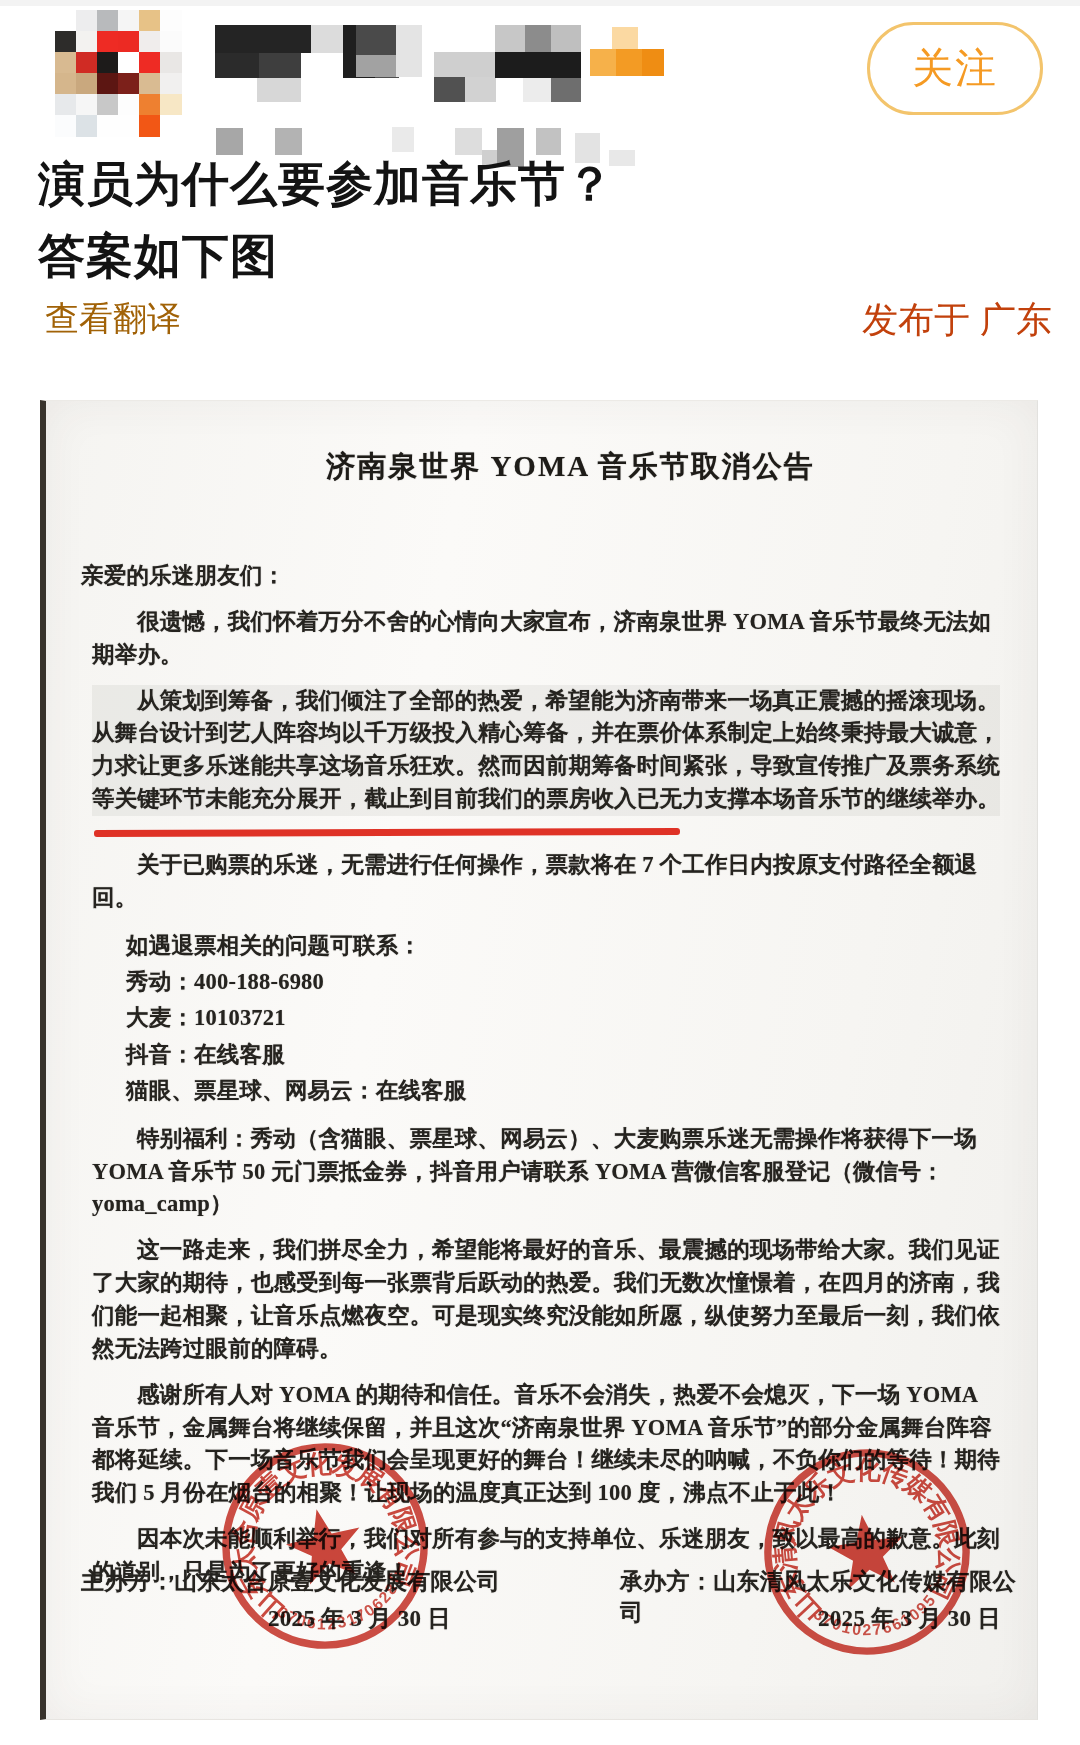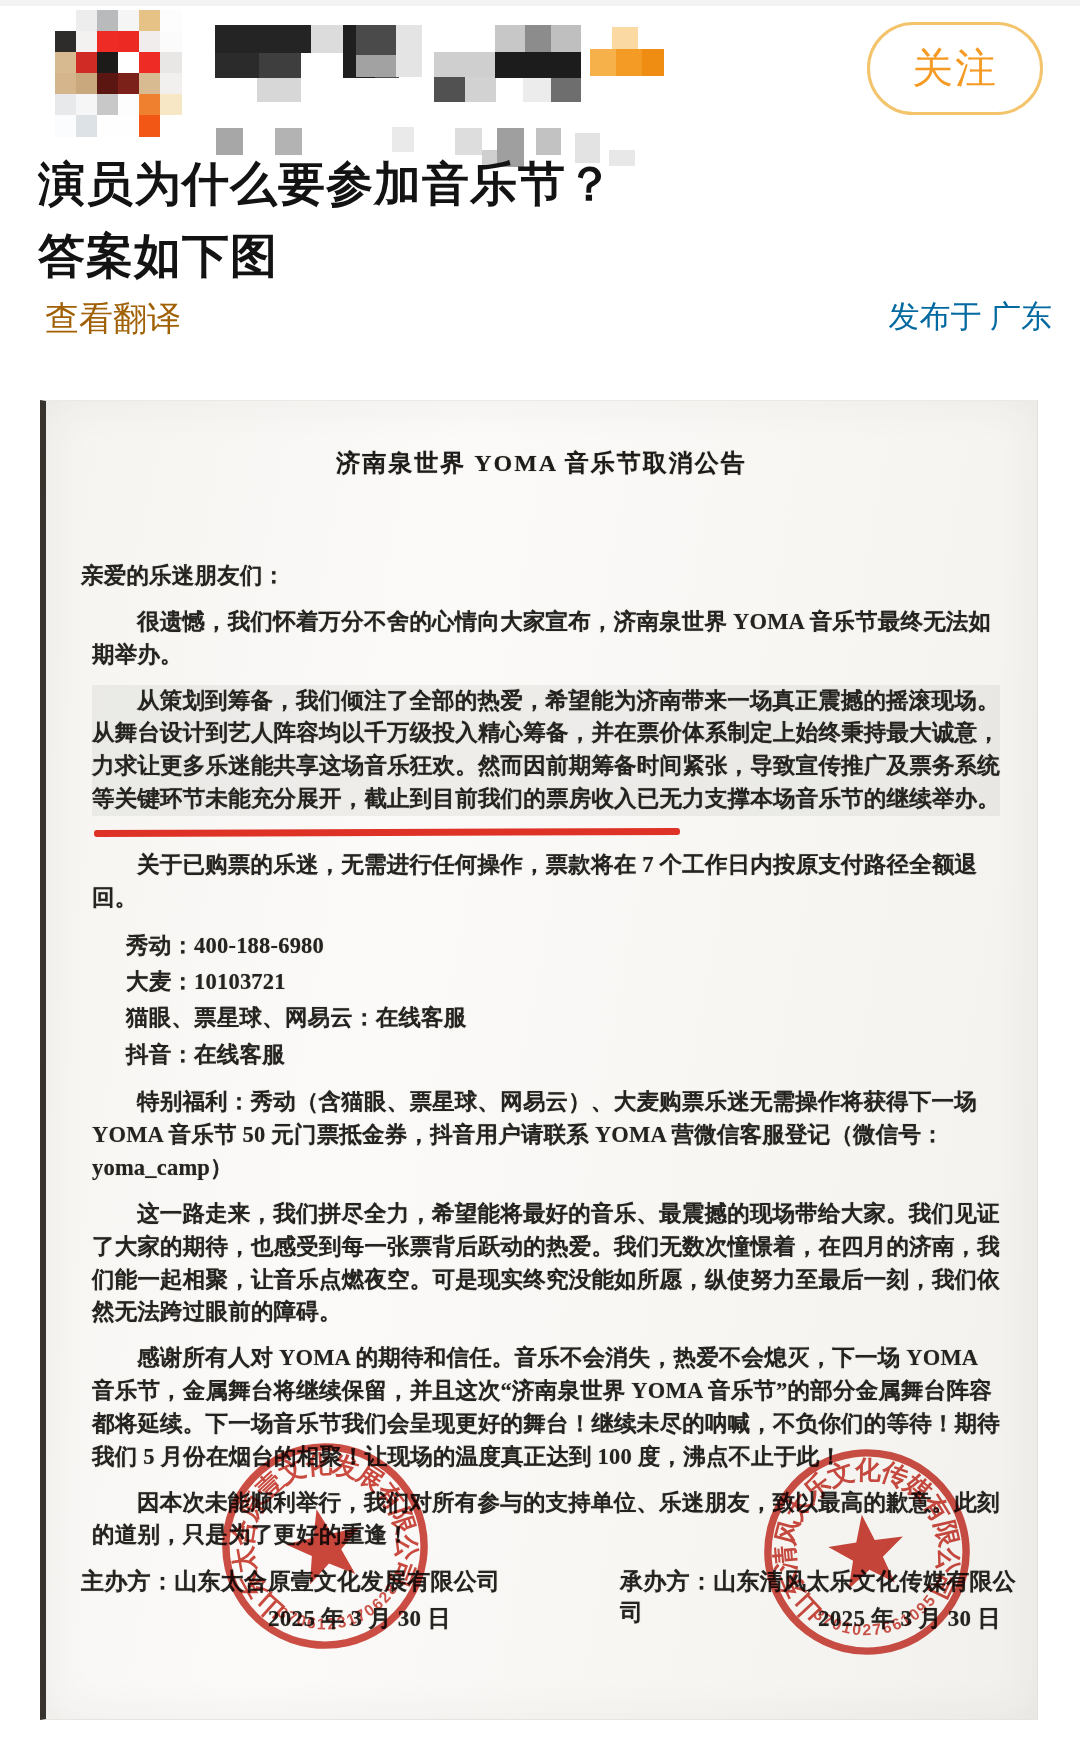--- a/index.html
+++ b/index.html
@@ -15,32 +15,32 @@
   .follow-btn{position:absolute;left:867px;top:22px;width:176px;height:93px;
     box-sizing:border-box;border:3px solid #f3c46c;border-radius:48px;background:#ffffff;
     color:#f59a23;font-size:41px;font-weight:500;display:flex;align-items:center;justify-content:center;
     letter-spacing:2px;cursor:pointer;}
 
   
   .post-title{position:absolute;left:38px;top:148px;width:940px;color:#131313;
     font-size:47px;font-weight:600;line-height:72px;letter-spacing:1px;}
   .meta-row{position:absolute;left:45px;top:296px;width:1007px;display:flex;justify-content:space-between;}
   .meta-link{color:#a16207;font-size:34px;cursor:pointer;}
-  .meta-loc{color:#0369a1;font-size:31px;}
+  .meta-loc{color:#c2410c;font-size:36px;}
 
   
   .document{position:absolute;left:40px;top:400px;width:998px;height:1320px;box-sizing:border-box;
     background:linear-gradient(100deg,#f5f4f1 0%,#fbfaf8 35%,#f6f5f2 75%,#f1f0ed 100%);
     border-left:6px solid #38332c;border-right:1px solid #e2e1de;border-top:1px solid #eceae6;border-bottom:1px solid #e7e5e1;
     box-shadow:inset 0 0 46px rgba(60,55,45,0.06);cursor:pointer;}
   .doc-inner{position:absolute;left:0;top:0;width:100%;height:100%;
     font-family:"Liberation Serif","DejaVu Serif",serif;color:#25231f;}
   .doc-title{position:absolute;left:0;top:46px;width:100%;text-align:center;
-    font-size:24px;font-weight:bold;letter-spacing:2px;color:#1e1c18;
-    text-shadow:0 0 1px rgba(50,48,44,0.55);}
+    font-size:29px;font-weight:bold;letter-spacing:2px;color:#1e1c18;
+    text-shadow:0 0 1px rgba(50,48,44,0.55);padding-left:29px;}
   .doc-body{position:absolute;left:35px;top:146px;width:930px;
     font-size:22.5px;font-weight:bold;line-height:1.46;letter-spacing:0.2px;
     text-shadow:0 0 1px rgba(55,52,48,0.5);}
   .doc-salutation{margin:13px 0 12px 0;}
   .doc-p{margin:13px 11px;text-indent:2em;}
   .doc-p.scan-shade{background:rgba(130,126,118,0.10);}
   .doc-contact p{margin:0;text-indent:2em;line-height:1.62;}
   .red-underline{width:63%;height:7px;margin:7px 0 11px 13px;background:#df3226;
     border-radius:3px;transform:rotate(-0.2deg);}
 
@@ -152,24 +152,25 @@
   <div class="document">
     <div class="doc-inner">
       <div class="doc-title">济南泉世界 YOMA 音乐节取消公告</div>
       <div class="doc-body" id="doc-body">
           <p class="doc-salutation">亲爱的乐迷朋友们：</p>
           <p class="doc-p">很遗憾，我们怀着万分不舍的心情向大家宣布，济南泉世界 YOMA 音乐节最终无法如期举办。</p>
           <p class="doc-p scan-shade">从策划到筹备，我们倾注了全部的热爱，希望能为济南带来一场真正震撼的摇滚现场。从舞台设计到艺人阵容均以千万级投入精心筹备，并在票价体系制定上始终秉持最大诚意，力求让更多乐迷能共享这场音乐狂欢。然而因前期筹备时间紧张，导致宣传推广及票务系统等关键环节未能充分展开，截止到目前我们的票房收入已无力支撑本场音乐节的继续举办。</p>
           <div class="red-underline"></div>
           <p class="doc-p">关于已购票的乐迷，无需进行任何操作，票款将在 7 个工作日内按原支付路径全额退回。</p>
           <div class="doc-contact" style="margin: 13px 0px;">
+            <p>如遇退票相关的问题可联系：</p>
             <p>秀动：400-188-6980</p>
             <p>大麦：10103721</p>
+            <p>抖音：在线客服</p>
             <p>猫眼、票星球、网易云：在线客服</p>
-            <p>抖音：在线客服</p>
           </div>
           <p class="doc-p">特别福利：秀动（含猫眼、票星球、网易云）、大麦购票乐迷无需操作将获得下一场 YOMA 音乐节 50 元门票抵金券，抖音用户请联系 YOMA 营微信客服登记（微信号：yoma_camp）</p>
           <p class="doc-p">这一路走来，我们拼尽全力，希望能将最好的音乐、最震撼的现场带给大家。我们见证了大家的期待，也感受到每一张票背后跃动的热爱。我们无数次憧憬着，在四月的济南，我们能一起相聚，让音乐点燃夜空。可是现实终究没能如所愿，纵使努力至最后一刻，我们依然无法跨过眼前的障碍。</p>
           <p class="doc-p">感谢所有人对 YOMA 的期待和信任。音乐不会消失，热爱不会熄灭，下一场 YOMA 音乐节，金属舞台将继续保留，并且这次“济南泉世界 YOMA 音乐节”的部分金属舞台阵容都将延续。下一场音乐节我们会呈现更好的舞台！继续未尽的呐喊，不负你们的等待！期待我们 5 月份在烟台的相聚！让现场的温度真正达到 100 度，沸点不止于此！</p>
           <p class="doc-p">因本次未能顺利举行，我们对所有参与的支持单位、乐迷朋友，致以最高的歉意。此刻的道别，只是为了更好的重逢！</p>
         </div>
 
       <div class="doc-footer-line role-left">主办方：山东太合原壹文化发展有限公司</div>
       <div class="doc-footer-line date-left">2025 年 3 月 30 日</div>
       <div class="doc-footer-line role-right">承办方：山东清风太乐文化传媒有限公司</div>

